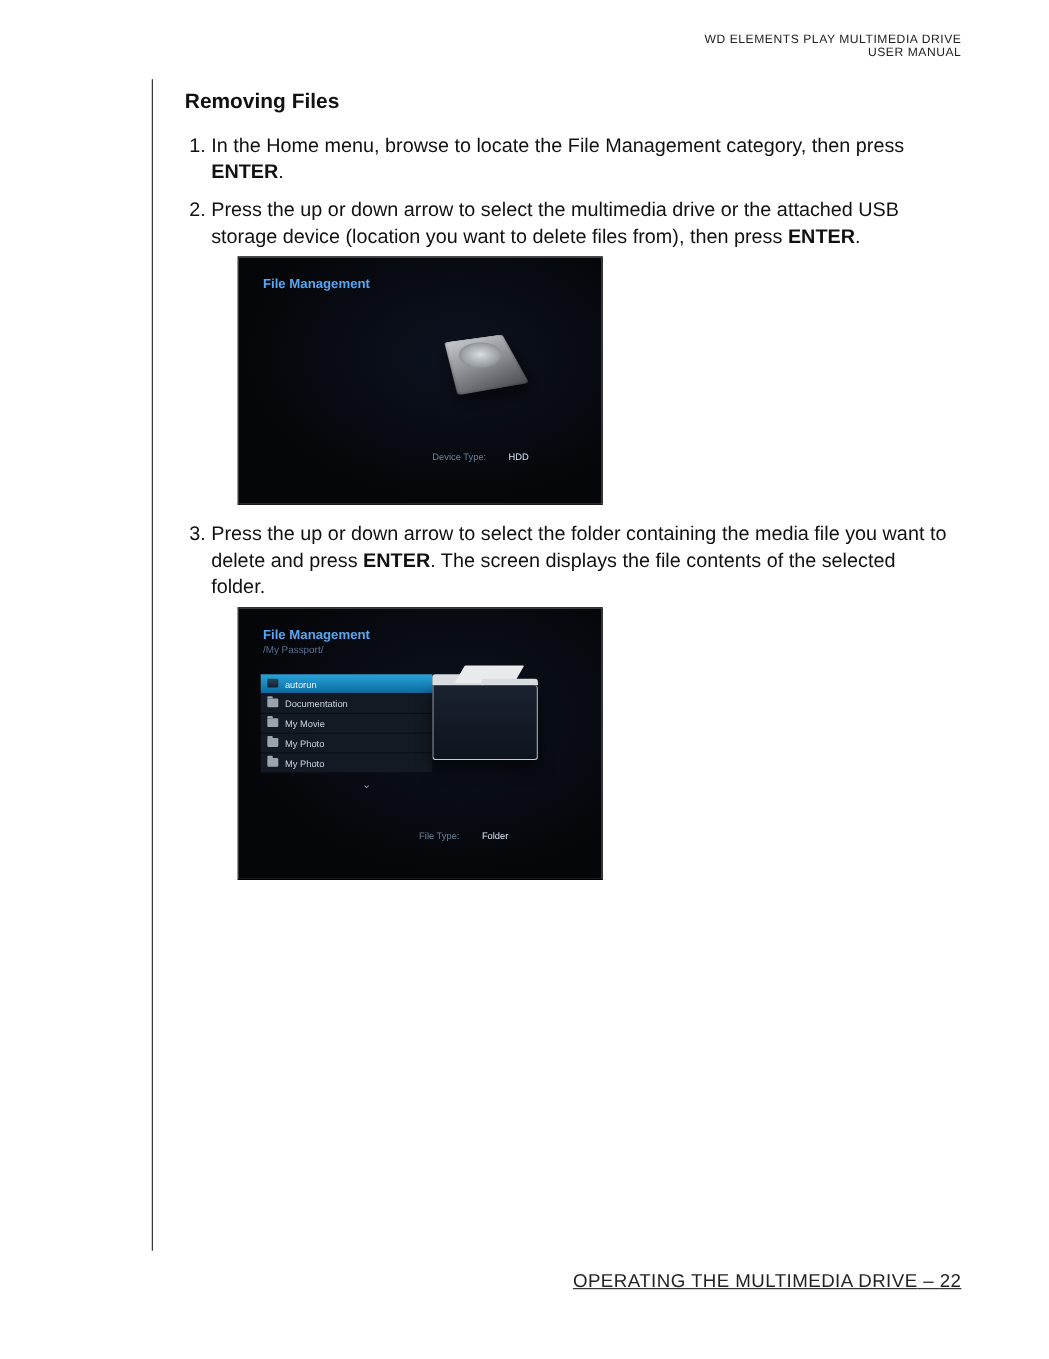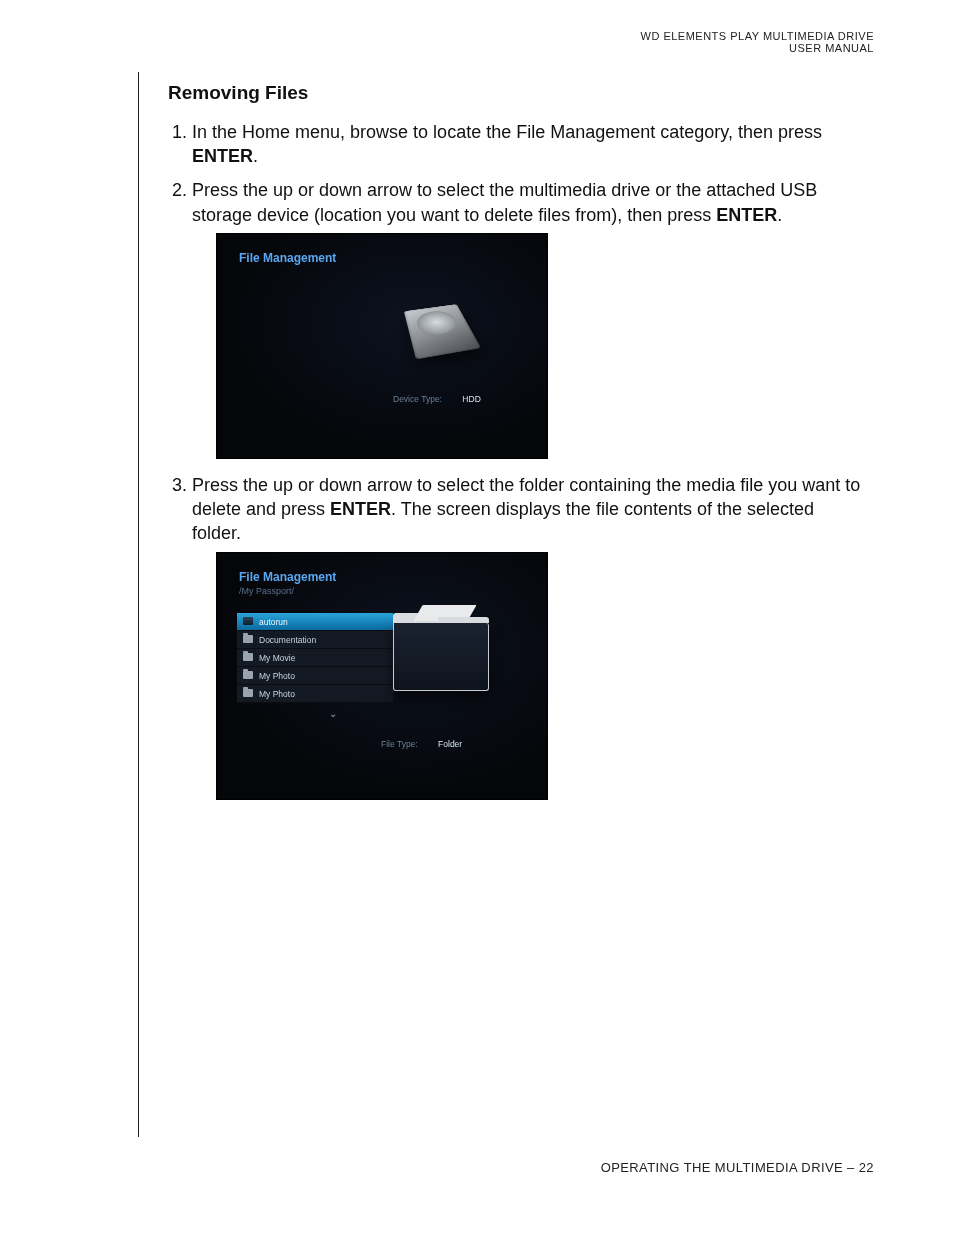--- a/index.html
+++ b/index.html
@@ -111,20 +111,21 @@
   .ss-chevron {
     position: absolute;
     left: 92px;
     color: #8aa0b8;
     font-size: 10px;
   }
   .ss-info {
     position: absolute;
     font-size: 8.5px;
     color: #6a8096;
+    margin-top: 16px;
   }
   .ss1 .ss-info { left: 176px; top: 160px; }
   .ss2 .ss-info { left: 164px; top: 186px; }
   .ss-info .val { color: #d8e4f0; margin-left: 18px; }
 
   
   .hdd {
     position: absolute;
     left: 192px; top: 56px;
     width: 60px; height: 76px;
@@ -166,23 +167,24 @@
     position:absolute; left:0; top:-18px; width:54px; height:16px;
     background:#e8eaec;
     transform: skewX(-30deg) translateX(24px);
     border-radius:1px;
   }
 
   .footer {
     position: absolute;
     bottom: 60px;
     right: 80px;
-    font-size: 13px;
+    font-size: 17px;
     letter-spacing: 0.4px;
     color: #222;
+    text-decoration: underline;
   }
 </style>
 </head>
 <body>
 
 <div class="header">
   <span class="line">WD ELEMENTS PLAY MULTIMEDIA DRIVE</span>
   <span class="line">USER MANUAL</span>
 </div>
 

